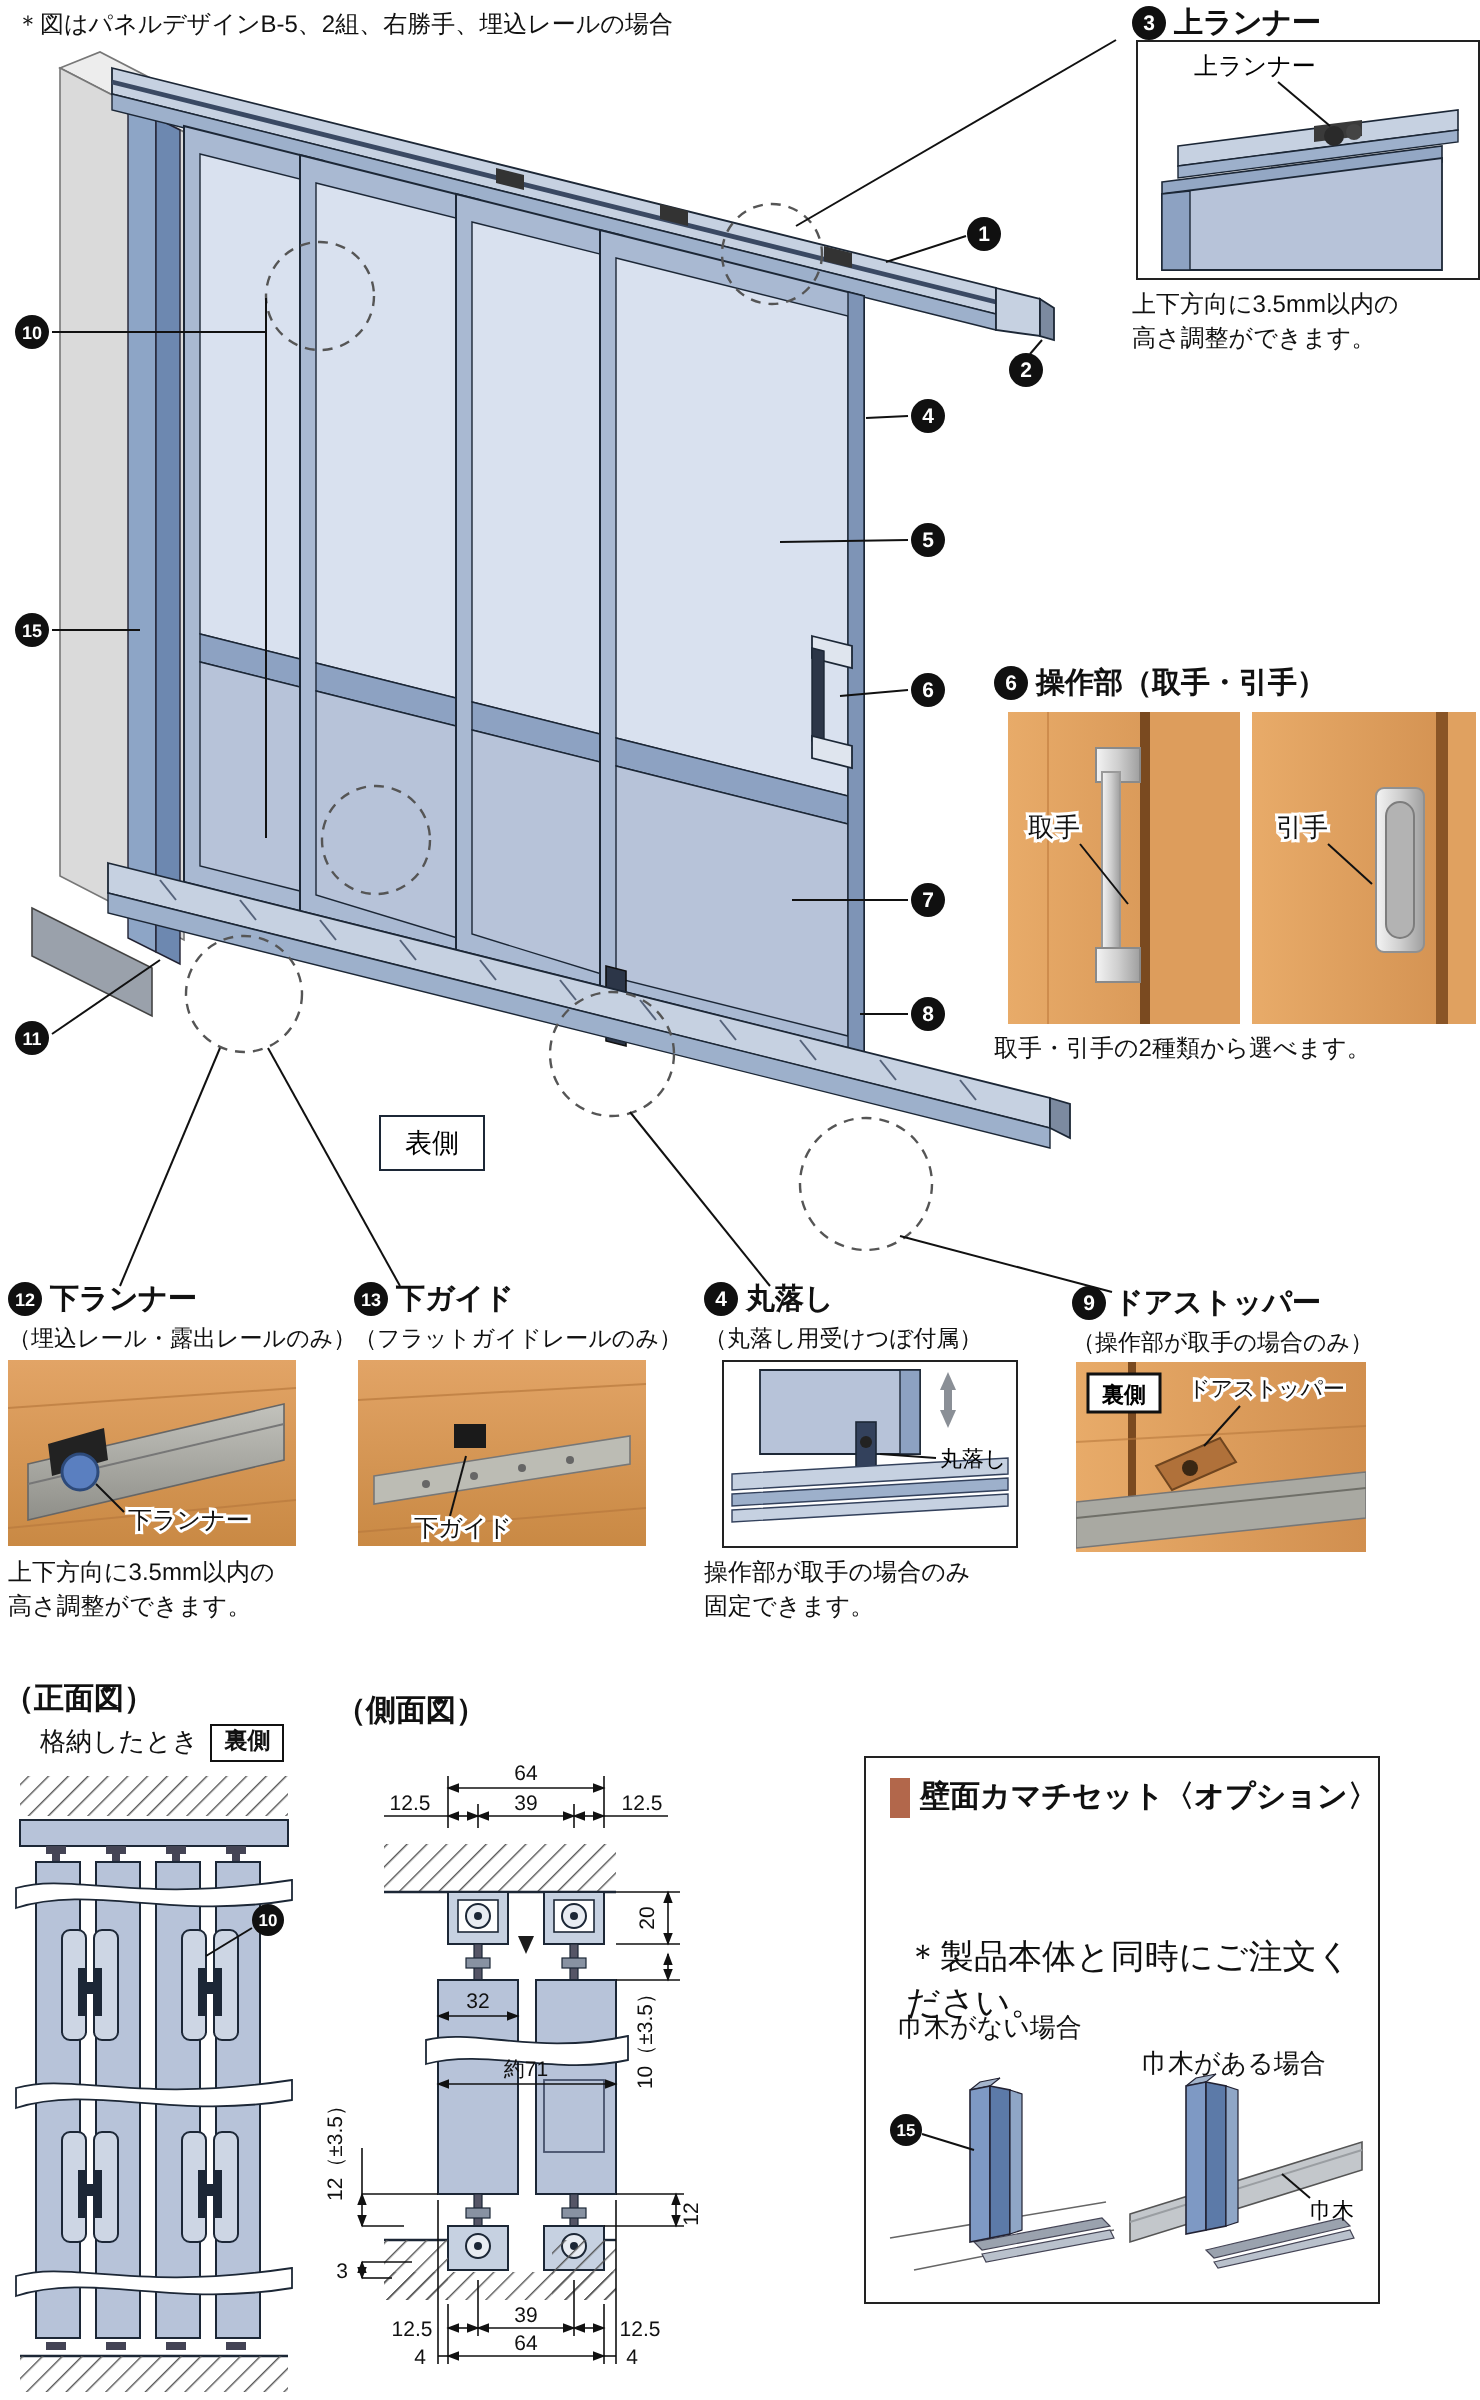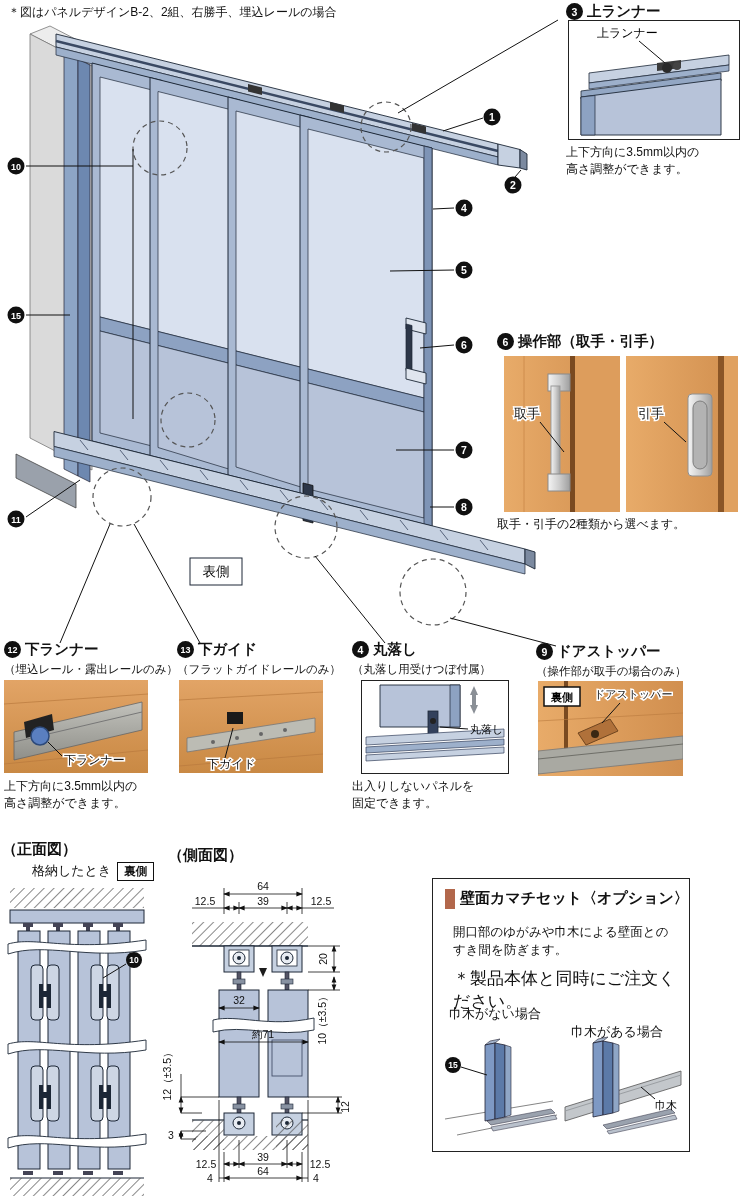--- a/index.html
+++ b/index.html
@@ -13,21 +13,21 @@
   .cap{font-size:12px;line-height:1.4;white-space:nowrap}
   .badge{display:inline-block;border:1.5px solid #111;background:#fff;font-size:11.5px;
          font-weight:bold;padding:1px 6px;line-height:1.3}
   .imgbox{border:1px solid #222;background:#fff}
   svg text{font-family:"Liberation Sans","DejaVu Sans",sans-serif}
   .halo{paint-order:stroke;stroke:#fff;stroke-width:3px;fill:#111}
 </style>
 </head>
 <body>
 
-<div class="abs" style="left:8px;top:4px;font-size:12px">＊図はパネルデザインB-2、2組、右勝手、埋込レールの場合</div>
+<div class="abs" style="left:8px;top:4px;font-size:12px">＊図はパネルデザインB-5、2組、右勝手、埋込レールの場合</div>
 
 <svg class="abs" style="left:0;top:18px" width="568" height="650" viewBox="0 0 568 650">
 
   <polygon points="30,16 50,8 112,40 92,48" fill="#ededed" stroke="#777" stroke-width="0.8"></polygon>
   <polygon points="30,16 92,48 92,452 30,420" fill="#dadada" stroke="#777" stroke-width="0.8"></polygon>
 
   <polygon points="64,34 78,41 78,458 64,451" fill="#8da5c6" stroke="#223" stroke-width="0.7"></polygon>
   <polygon points="78,41 90,47 90,464 78,458" fill="#6d88b0" stroke="#223" stroke-width="0.7"></polygon>
 
   <polygon points="16,436 76,466 76,490 16,460" fill="#9aa1ab" stroke="#444" stroke-width="0.8"></polygon>
@@ -303,21 +303,21 @@
     <g fill="#8a8f96">
       <polygon points="108,14 116,14 112,5"></polygon>
         <rect x="110" y="14" width="4" height="10"></rect>
         <polygon points="108,24 116,24 112,33"></polygon>
     </g>
     <line x1="78" y1="46" x2="106" y2="48" stroke="#111" stroke-width="1"></line>
     <text x="108" y="52" font-size="11">丸落し</text>
   </svg>
 </div>
 <div class="abs cap" style="left:352px;top:778px">
-  <div>出入りしないパネルを</div>
+  <div>操作部が取手の場合のみ</div>
   <div>固定できます。</div>
 </div>
 
 <div class="abs ttl" style="left:536px;top:642px">
   <span class="bul">9</span>
   <span>ドアストッパー</span>
 </div>
 <div class="abs sub" style="left:536px;top:664px">（操作部が取手の場合のみ）</div>
 <svg class="abs" style="left:538px;top:681px" width="145" height="95">
   <rect width="145" height="95" fill="url(#wood1)"></rect>
@@ -327,21 +327,21 @@
   <line x1="0" y1="78" x2="145" y2="63" stroke="#6f6f68" stroke-width="1"></line>
   <polygon points="40,52 72,38 80,50 48,64" fill="#b0713a" stroke="#6f451f" stroke-width="1"></polygon>
   <circle cx="57" cy="53" r="4" fill="#3a2713"></circle>
   <line x1="82" y1="22" x2="64" y2="42" stroke="#111" stroke-width="1"></line>
   <text x="56" y="17" font-size="11" class="halo">ドアストッパー</text>
   <rect x="6" y="6" width="36" height="19" fill="#fff" stroke="#111" stroke-width="1.5"></rect>
   <text x="24" y="20" font-size="11" font-weight="bold" text-anchor="middle">裏側</text>
 </svg>
 
 <div class="abs" style="left:2px;top:840px;font-size:15px;font-weight:bold">（正面図）</div>
-<div class="abs" style="left:32px;top:862px;display:flex;gap:6px">
+<div class="abs" style="left:20px;top:862px;display:flex;gap:6px">
   <span style="font-size:13px">格納したとき</span>
   <span class="badge">裏側</span>
 </div>
 <svg class="abs" style="left:6px;top:886px" width="150" height="312">
   <defs>
     <pattern id="hat" width="7" height="7" patternTransform="rotate(45)" patternUnits="userSpaceOnUse">
       <line x1="0" y1="0" x2="0" y2="7" stroke="#555" stroke-width="1.4"></line>
     </pattern>
   </defs>
   <rect x="4" y="2" width="134" height="20" fill="url(#hat)"></rect>
@@ -514,24 +514,20 @@
     <text x="105" y="297">64</text>
     <text x="158" y="304">4</text>
   </g>
 </svg>
 
 <div class="abs" style="left:432px;top:878px;width:256px;height:272px;border:1.3px solid #222;background:#fff">
   <div style="position:absolute;left:12px;top:10px;display:flex;align-items:flex-start;gap:5px">
     <span style="display:inline-block;width:10px;height:20px;background:#b2674b"></span>
     <span style="font-size:15px;font-weight:bold;white-space:nowrap">壁面カマチセット〈オプション〉</span>
   </div>
-  <div style="position:absolute;left:20px;top:44px;font-size:12.5px;line-height:1.45">
-    <div>開口部のゆがみや巾木による壁面との</div>
-    <div>すき間を防ぎます。</div>
-  </div>
   <div style="position:absolute;left:20px;top:88px;font-size:17px">＊製品本体と同時にご注文ください。</div>
   <div style="position:absolute;left:16px;top:126px;font-size:13px;font-weight:normal">巾木がない場合</div>
   <div style="position:absolute;left:138px;top:144px;font-size:13px;font-weight:normal">巾木がある場合</div>
 
   <svg style="position:absolute;left:10px;top:148px" width="118" height="114">
     <line x1="2" y1="92" x2="110" y2="74" stroke="#666" stroke-width="0.8"></line>
     <line x1="14" y1="108" x2="114" y2="88" stroke="#666" stroke-width="0.8"></line>
     <polygon points="44,94 108,82 112,86 48,98" fill="#9aa2ae" stroke="#445" stroke-width="0.6"></polygon>
     <polygon points="48,100 112,88 114,92 50,104" fill="#b9c1cc" stroke="#445" stroke-width="0.6"></polygon>
     <polygon points="42,18 47,14 57,12 52,16" fill="#a5b5cc" stroke="#223" stroke-width="0.6"></polygon>

